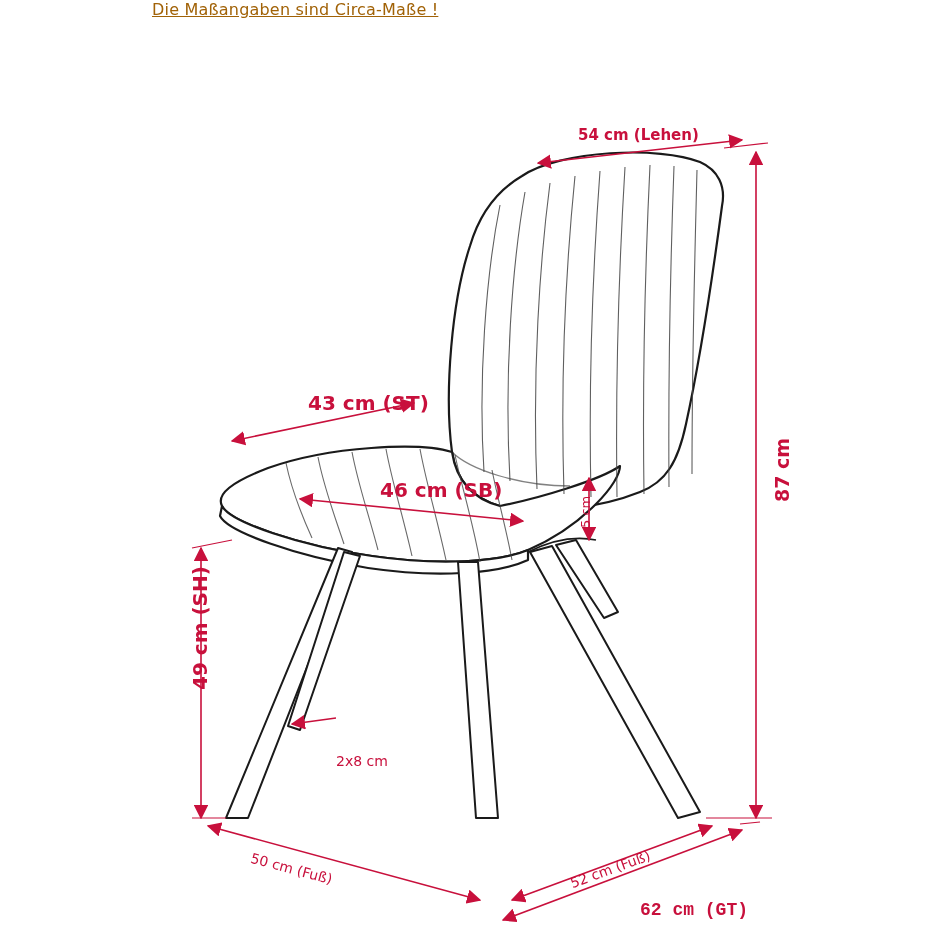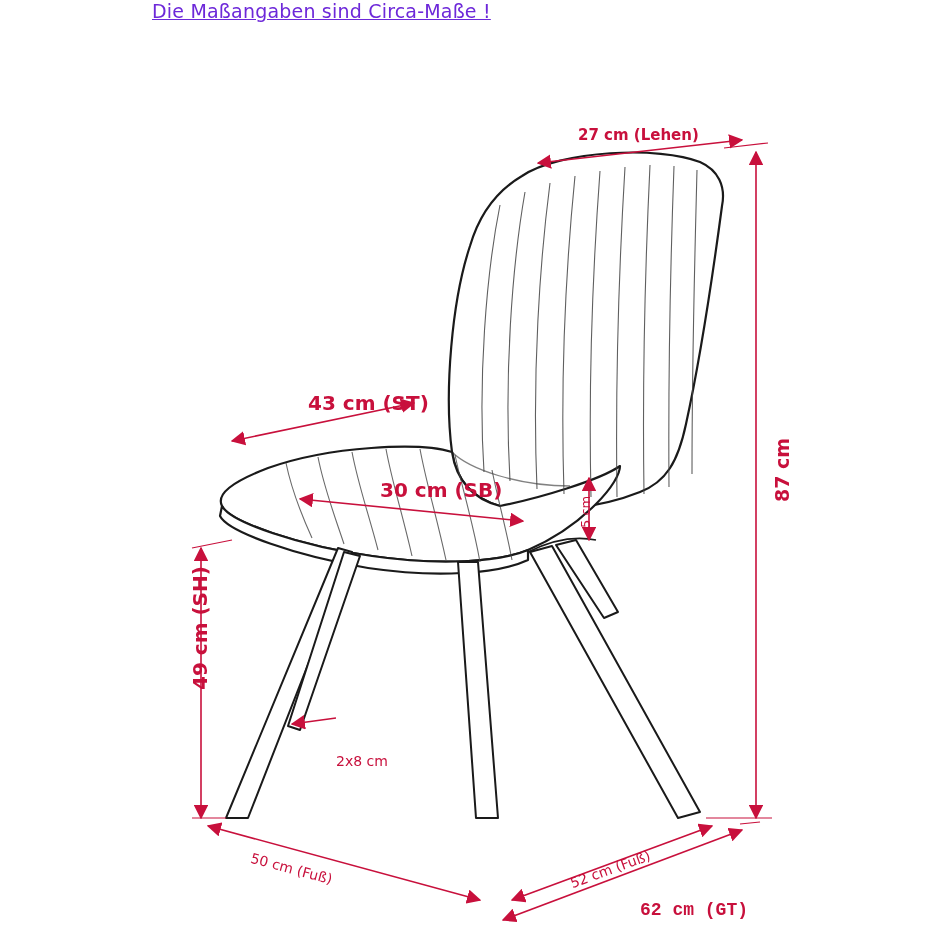--- a/index.html
+++ b/index.html
@@ -19,22 +19,22 @@
   }
   #stage svg {
     position: absolute;
     left: 0;
     top: 0;
   }
   .hdr {
     position: absolute;
     left: 152px;
     top: 0px;
-    font-size: 19px;
-    color: #6d28d9;
+    font-size: 16px;
+    color: #a16207;
     text-decoration: underline;
     white-space: nowrap;
     letter-spacing: 0.2px;
   }
   .lbl {
     position: absolute;
     color: #c8103c;
     white-space: nowrap;
     font-weight: bold;
   }
@@ -168,27 +168,27 @@
 
       <g>
         <path d="M 503 920 L 742 830" marker-start="url(#arrStart)" marker-end="url(#arrEnd)"></path>
         <path d="M 740 824 L 760 822" stroke-width="1.2"></path>
       </g>
     </g>
   </svg>
 
   <div class="hdr">Die Maßangaben sind Circa-Maße !</div>
 
-  <div class="lbl" style="left:578px; top:126px; font-size:15px;">27 cm (Lehen)</div>
+  <div class="lbl" style="left:578px; top:126px; font-size:15px;">54 cm (Lehen)</div>
 
   <div class="lbl vert" style="left:782px; top:470px; font-size:19px; transform: rotate(-90deg) translate(-50%, -50%);">87 cm</div>
 
   <div class="lbl" style="left:260px; top:391px; font-size:20px;margin-left:48px;">43 cm (ST)</div>
 
-  <div class="lbl" style="left:380px; top:478px; font-size:20px;">30 cm (SB)</div>
+  <div class="lbl" style="left:380px; top:478px; font-size:20px;">46 cm (SB)</div>
 
   <div class="lbl lbl-plain vert" style="left:578px; top:528px; font-size:13px; transform: rotate(-90deg);">5 cm</div>
 
   <div class="lbl vert" style="left:188px; top:690px; font-size:20px; transform: rotate(-90deg);">49 cm (SH)</div>
 
   <div class="lbl lbl-plain" style="left:336px; top:753px; font-size:14px;">2x8 cm</div>
 
   <div class="lbl lbl-plain" style="left:253px; top:850px; font-size:14px; transform: rotate(15deg); transform-origin: left top;">50 cm (Fuß)</div>
 
   <div class="lbl lbl-plain" style="left:568px; top:876px; font-size:14px; transform: rotate(-20deg); transform-origin: left top;">52 cm (Fuß)</div>

